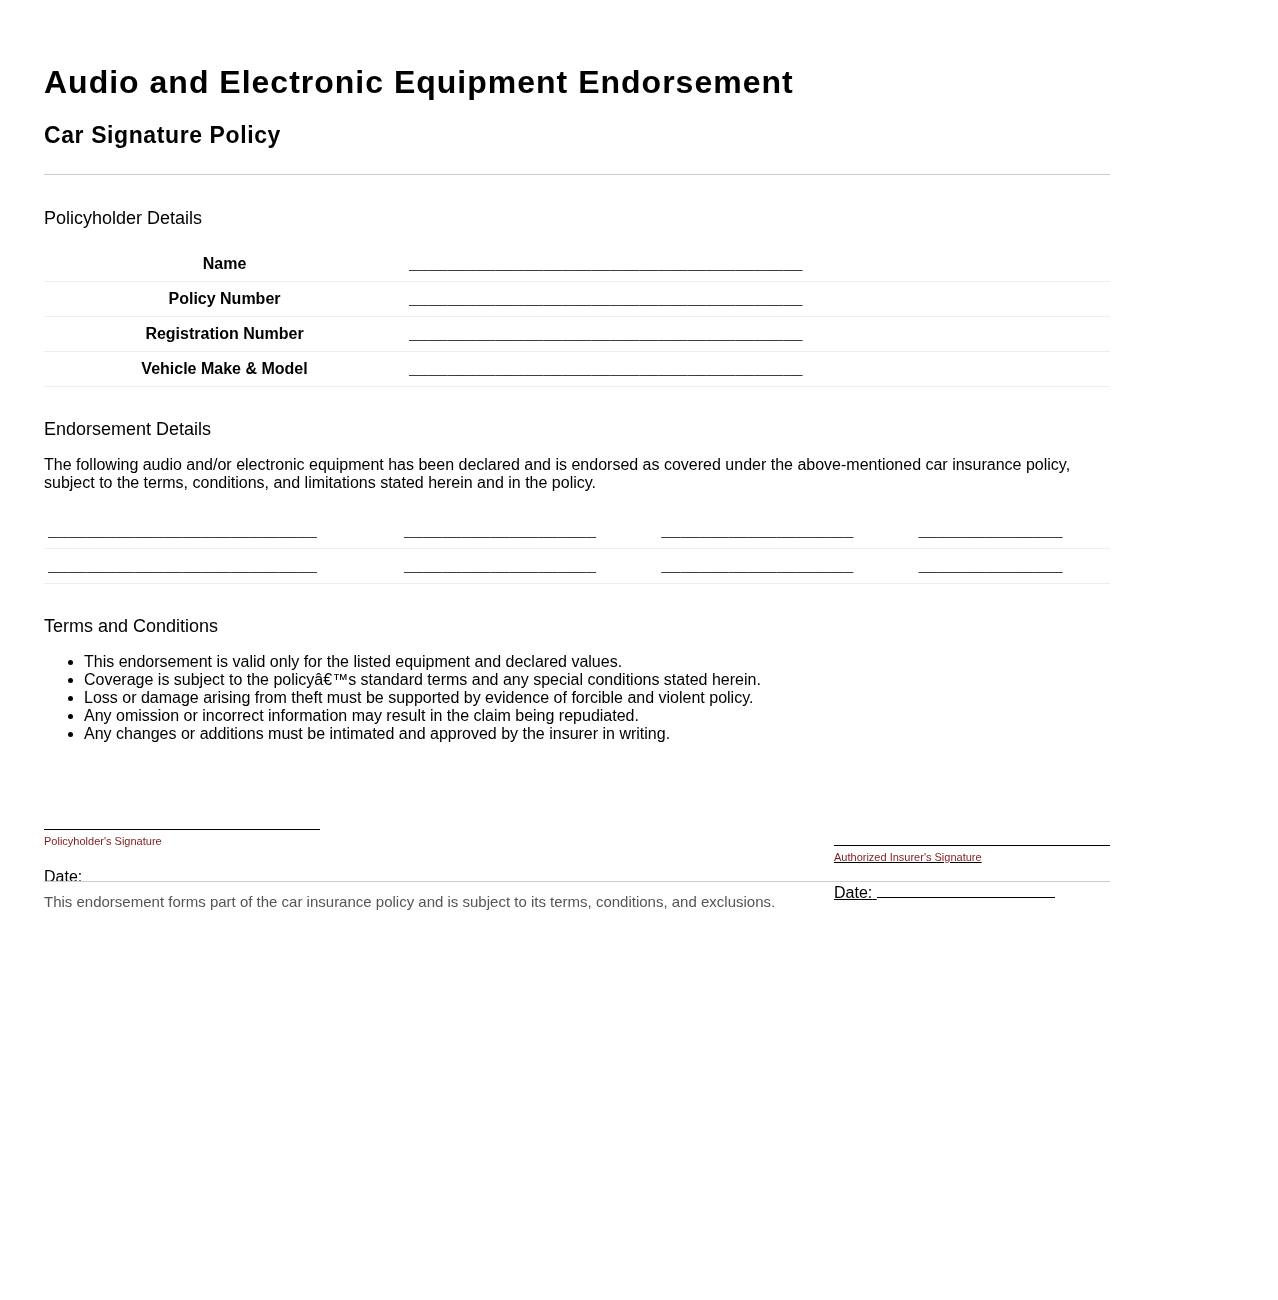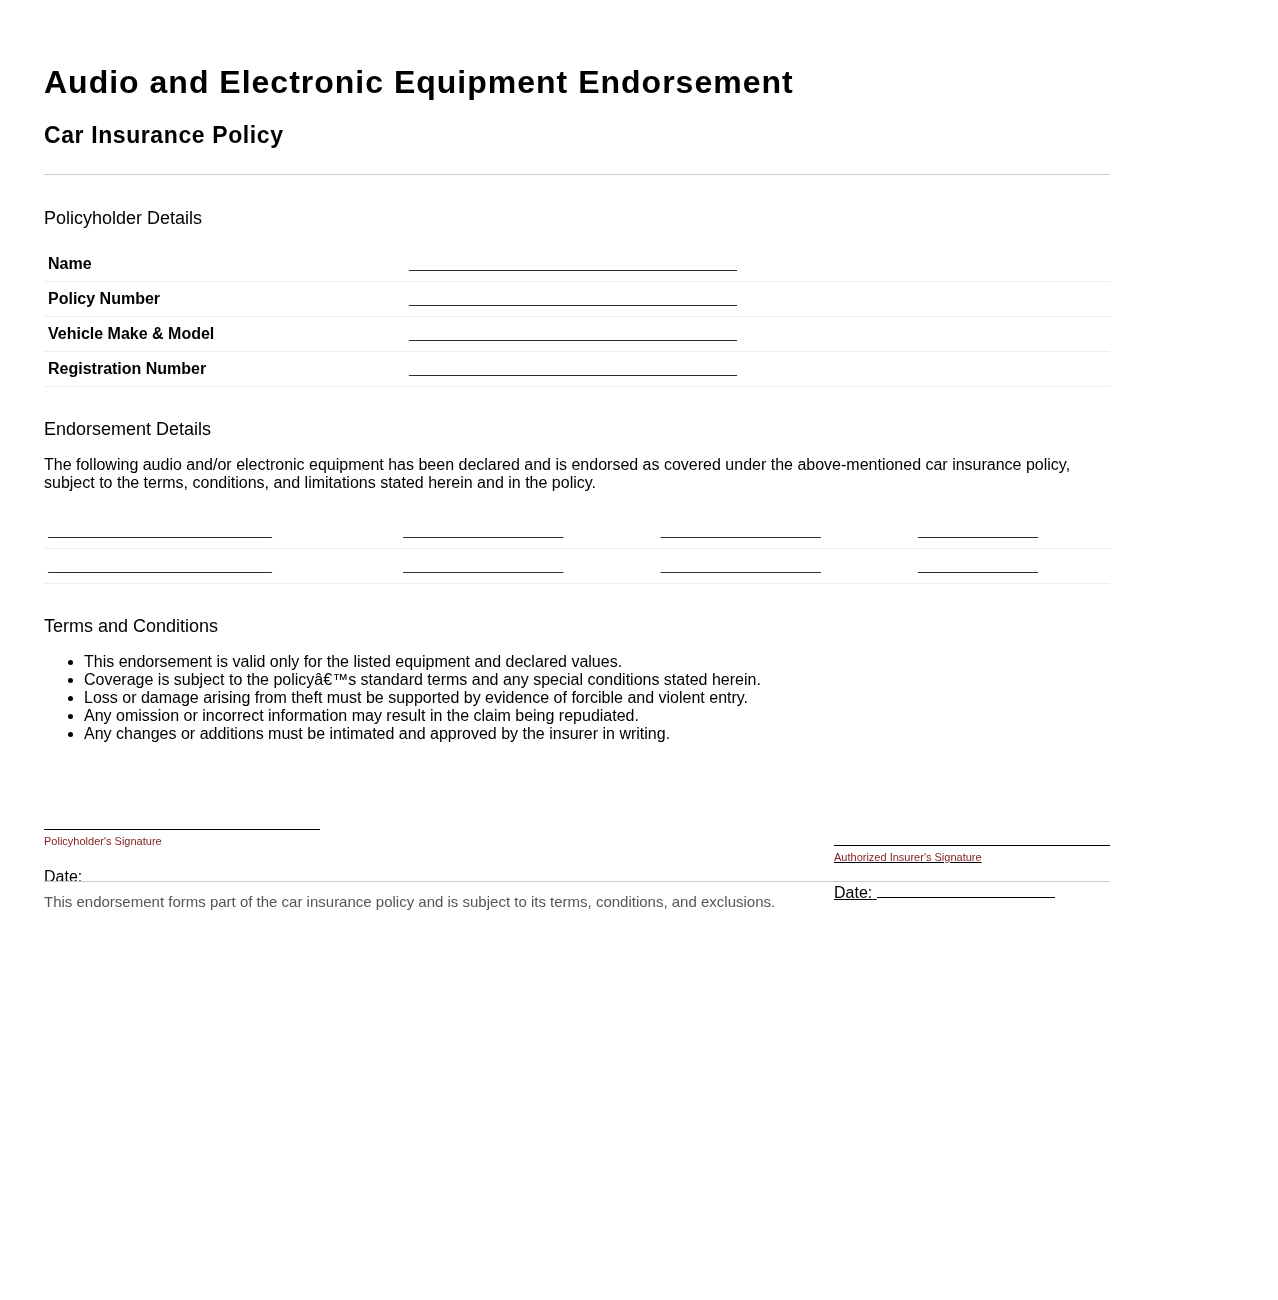--- a/index.html
+++ b/index.html
@@ -16,22 +16,22 @@
     h2 {
       font-size: 23px; font-weight: bold; margin: 18px 0 0 0; line-height: 30px;
       letter-spacing: 0.6px;
     }
     .rule { border: 0; border-top: 1px solid #cccccc; margin: 24px 0 0 0; height: 0; }
     .section-title { font-size: 18px; font-weight: normal; margin: 0; line-height: 22px; }
     .sec1 { margin-top: 32px; }
     table { border-collapse: collapse; width: 100%; }
     .details-table { margin-top: 18px; }
     .details-table td { height: 34px; border-bottom: 1px solid #eeeeee; padding: 0 4px; vertical-align: middle; font-size: 16px; }
-    .details-table td.label { font-weight: bold; width: 353px; }
-    .blank { font-family: Liberation Serif, serif; font-size: 16px; white-space: nowrap; }
+    .details-table td.label { font-weight: bold; width: 353px; text-align: center; }
+    .blank { font-family: Liberation Mono, monospace; font-size: 16px; white-space: nowrap; }
     .sec2 { margin-top: 31px; }
     .para { font-size: 16px; line-height: 18px; margin: 16px 0 0 0; }
     .equip-table { margin-top: 22px; }
     .equip-table th { text-align: left; font-size: 16px; font-weight: bold; height: 34px; border-bottom: 1px solid #eeeeee; padding: 0 4px; }
     .equip-table td { height: 34px; border-bottom: 1px solid #eeeeee; padding: 0 4px; font-size: 16px; vertical-align: middle; }
     .sec3 { margin-top: 31px; }
     ul { margin: 16px 0 0 0; padding-left: 40px; font-size: 16px; line-height: 18px; }
     li { margin: 0; }
     .sig-row { position: relative; margin-top: 62px; height: 90px; }
     .sig-left { position: absolute; left: 0; top: 0; }
@@ -43,41 +43,41 @@
     .date-line-l { display: inline-block; width: 178px; border-bottom: 1px solid #000; height: 15px; vertical-align: baseline; }
     .date-line-r { display: inline-block; width: 178px; border-bottom: 1px solid #000; height: 15px; vertical-align: baseline; }
     .rule2 { border: 0; border-top: 1px solid #cccccc; margin: 0; position: absolute; left: 0; width: 1066px; top: 881px; }
     .footer { position: absolute; top: 893px; left: 0; font-size: 15px; color: #555555; line-height: 18px; }
   </style>
 </head>
 <body>
 
 <div class="page">
   <h1>Audio and Electronic Equipment Endorsement</h1>
-  <h2>Car Insurance Policy</h2>
+  <h2>Car Signature Policy</h2>
   <hr class="rule">
 
   <div class="sec1">
     <h3 class="section-title">Policyholder Details</h3>
     <table class="details-table">
       <tbody>
           <tr>
         <td class="label">Name</td>
         <td><span class="blank">_________________________________________</span></td>
       </tr>
       <tr>
         <td class="label">Policy Number</td>
         <td><span class="blank">_________________________________________</span></td>
       </tr>
       <tr>
-        <td class="label">Vehicle Make &amp; Model</td>
+        <td class="label">Registration Number</td>
         <td><span class="blank">_________________________________________</span></td>
       </tr>
       <tr>
-        <td class="label">Registration Number</td>
+        <td class="label">Vehicle Make &amp; Model</td>
         <td><span class="blank">_________________________________________</span></td>
       </tr>
     </tbody>
       </table>
   </div>
 
   <div class="sec2">
     <h3 class="section-title">Endorsement Details</h3>
     <p class="para">The following audio and/or electronic equipment has been declared and is endorsed as covered under the above-mentioned car insurance policy, subject to the terms, conditions, and limitations stated herein and in the policy.</p>
     <table class="equip-table">
@@ -96,21 +96,21 @@
       </tr>
     </tbody>
       </table>
   </div>
 
   <div class="sec3">
     <h3 class="section-title">Terms and Conditions</h3>
     <ul>
       <li>This endorsement is valid only for the listed equipment and declared values.</li>
       <li>Coverage is subject to the policyâ€™s standard terms and any special conditions stated herein.</li>
-      <li>Loss or damage arising from theft must be supported by evidence of forcible and violent entry.</li>
+      <li>Loss or damage arising from theft must be supported by evidence of forcible and violent policy.</li>
       <li>Any omission or incorrect information may result in the claim being repudiated.</li>
       <li>Any changes or additions must be intimated and approved by the insurer in writing.</li>
     </ul>
   </div>
 
   <div class="sig-row">
     <div class="sig-left">
       <div class="sig-line-l"></div>
       <div class="sig-label">Policyholder's Signature</div>
       <div class="date-row">

